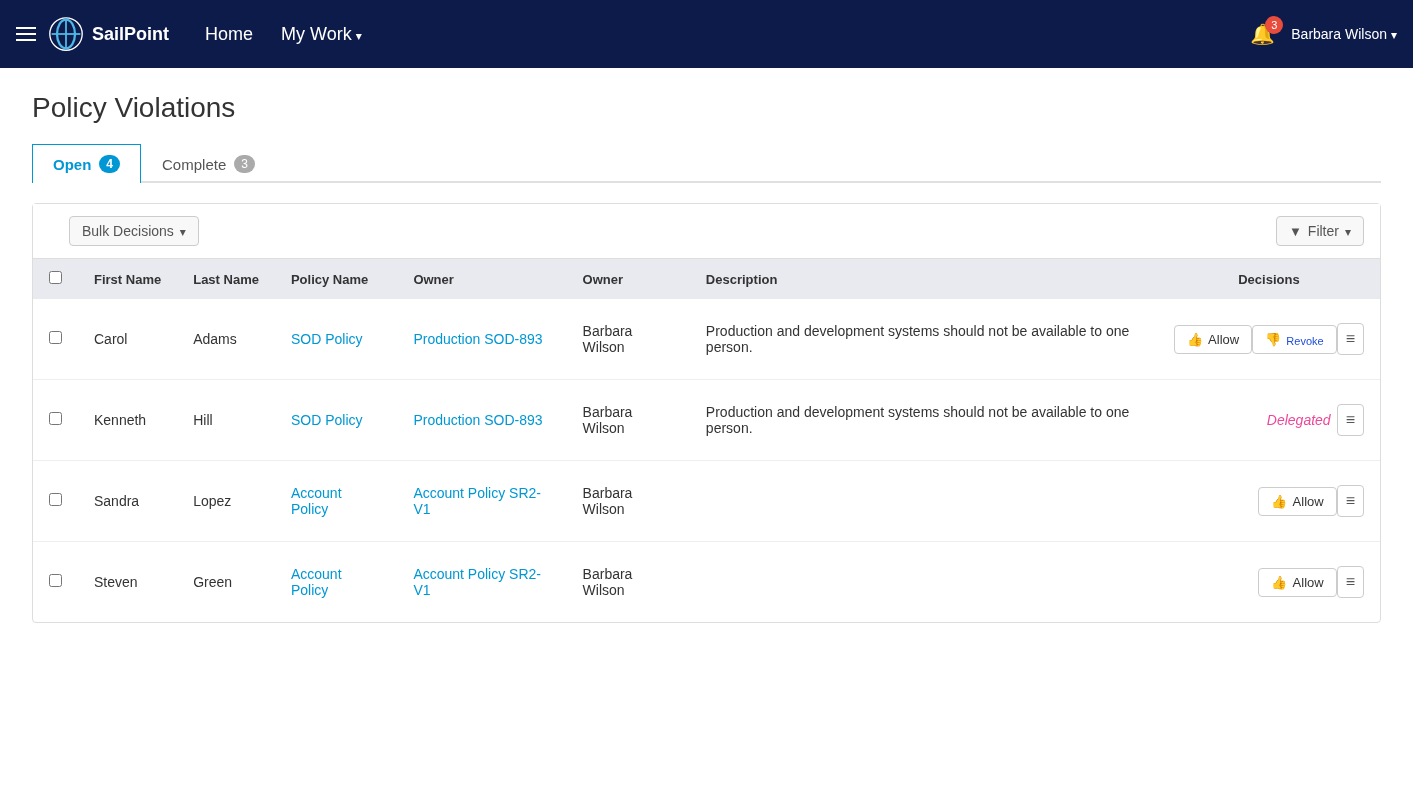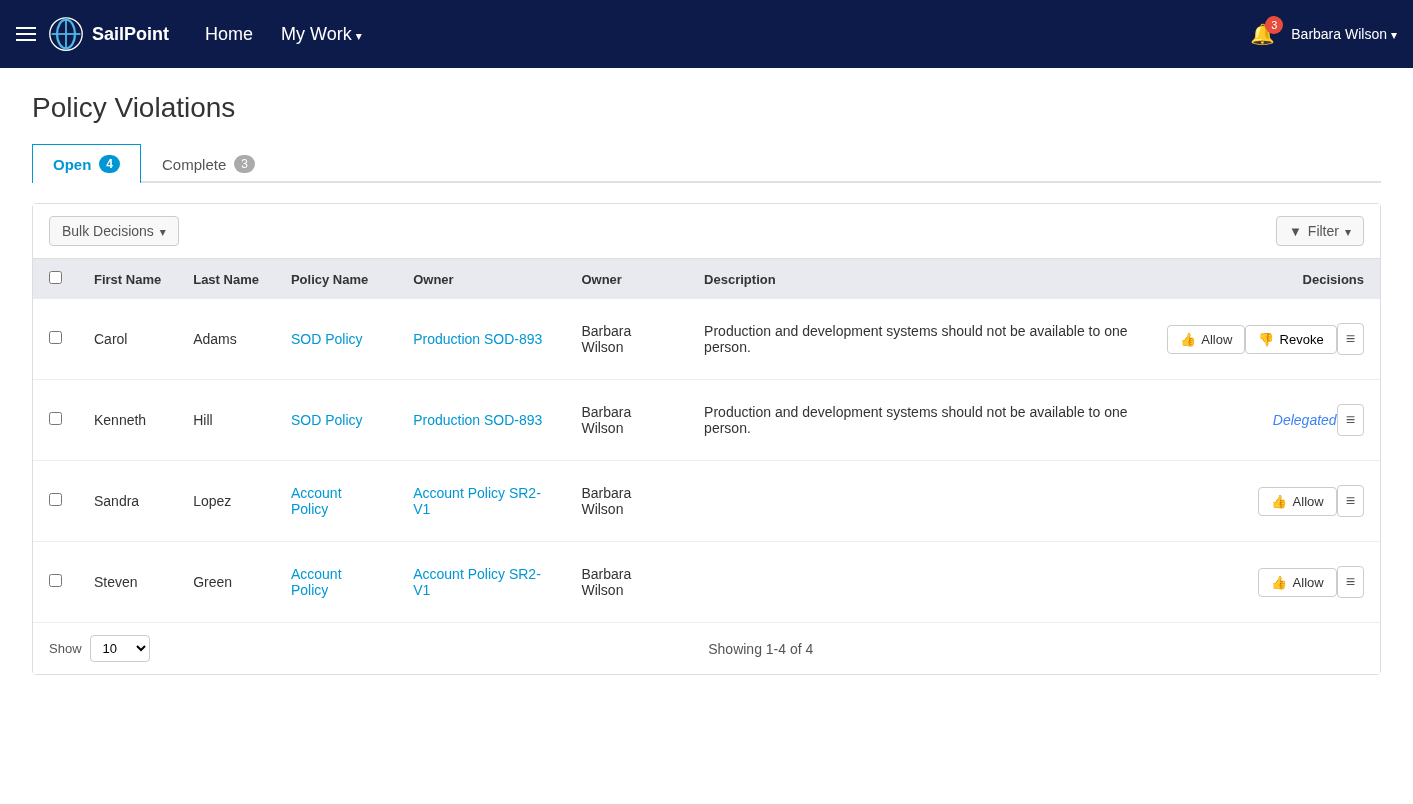--- a/index.html
+++ b/index.html
@@ -162,20 +162,21 @@
       display: flex;
       align-items: center;
       gap: 6px;
       border: 1px solid #ccc;
       background: #f8f8f8;
       padding: 6px 12px;
       border-radius: 4px;
       cursor: pointer;
       font-size: 14px;
       color: #555;
+      margin-left: 20px;
     }
     .filter-btn {
       display: flex;
       align-items: center;
       gap: 6px;
       border: 1px solid #ccc;
       background: #f8f8f8;
       padding: 6px 12px;
       border-radius: 4px;
       cursor: pointer;
@@ -232,45 +233,46 @@
       cursor: pointer;
       font-size: 13px;
       white-space: nowrap;
     }
     .btn-revoke {
       display: inline-flex;
       align-items: flex-end;
       gap: 5px;
       background: #fff;
       border: 1px solid #ccc;
-      color: #000000;
+      color: #1d4ed8;
       padding: 6px 12px;
       border-radius: 4px;
       cursor: pointer;
-      font-size: 13px;
+      font-size: 11px;
       white-space: nowrap;
     }
     .btn-menu {
       background: #fff;
       border: 1px solid #ccc;
       padding: 6px 8px;
       border-radius: 4px;
       cursor: pointer;
       color: #555;
       font-size: 14px;
     }
     .decision-actions {
       display: flex;
       align-items: center;
       gap: 0;
       justify-content: flex-end;
     }
     .delegated-text {
-      color: #3b82f6;
+      color: #ec4899;
       font-style: italic;
+      margin-right: 6px;
     }
 
     
     .table-footer {
       display: flex;
       align-items: center;
       padding: 12px 16px;
       border-top: 1px solid #eee;
       background: #fff;
       gap: 8px;
@@ -370,21 +372,21 @@
         <tr>
           <th class="checkbox-col">
             <input type="checkbox" style="">
           </th>
           <th>First Name</th>
           <th>Last Name</th>
           <th>Policy Name</th>
           <th>Owner</th>
           <th>Owner</th>
           <th>Description</th>
-          <th style="text-align:right;">Decisions</th>
+          <th style="text-align:center;">Decisions</th>
         </tr>
       </thead>
       <tbody id="table-body">
       <tr>
             <td><input type="checkbox" style=""></td>
             <td>Carol</td>
             <td>Adams</td>
             <td><span class="link-text">SOD Policy</span></td>
             <td><span class="link-text">Production SOD-893</span></td>
             <td>Barbara Wilson</td>
@@ -458,25 +460,15 @@
           </button>
           <button class="btn-menu">
             <span class="lines-icon"></span>
           </button>
         </div>
             </td>
           </tr>
         </tbody>
     </table>
 
-    <div class="table-footer">
-      <span class="show-label">Show</span>
-      <select class="show-select">
-        <option>10</option>
-        <option>25</option>
-        <option>50</option>
-        <option>100</option>
-      </select>
-      <span class="pagination-info">Showing 1-4 of 4</span>
-    </div>
 
   </div>
 </div>
 
 </body></html>

